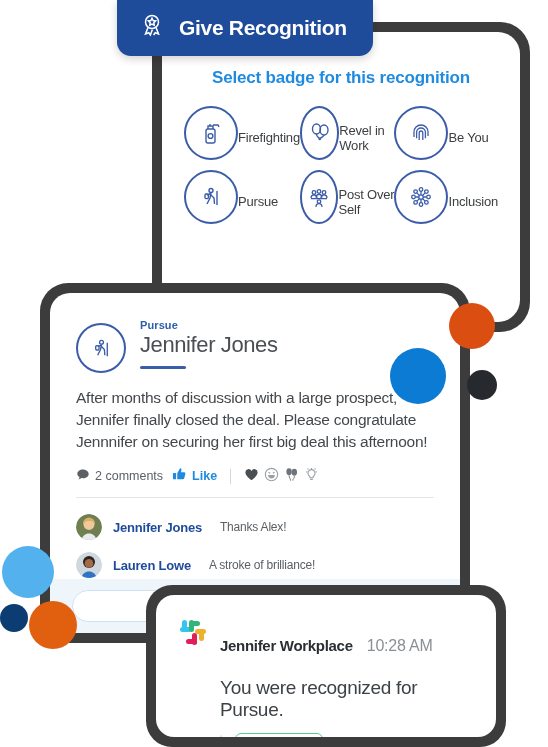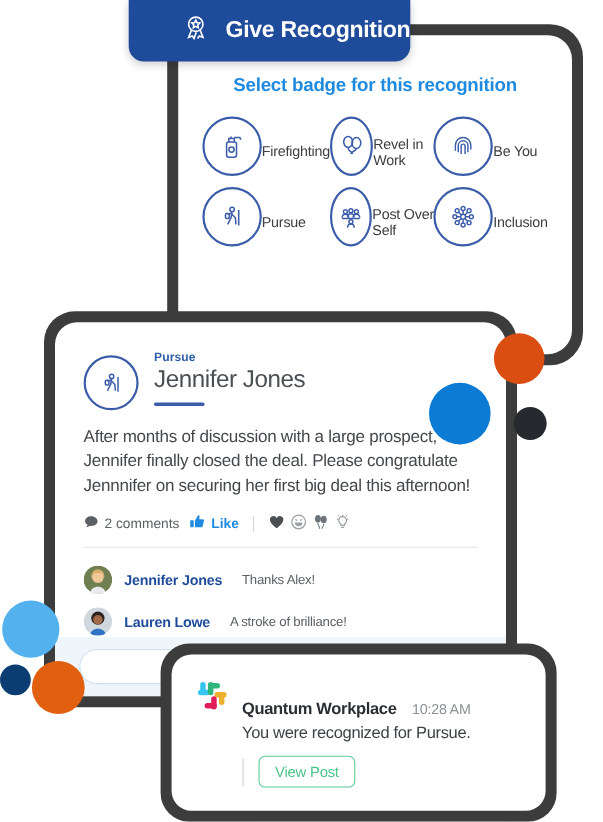--- a/index.html
+++ b/index.html
@@ -50,21 +50,20 @@
     margin-top:9px;font-size:13px;color:#3d4043;letter-spacing:-0.2px;
   }
 
   
   .give-rec{
     position:absolute;left:117px;top:0px;width:256px;height:56px;
     background:#1F4B9B;border-radius:0 0 14px 14px;
     display:flex;align-items:center;gap:12px;padding-left:20px;
     box-sizing:border-box;z-index:60;
     box-shadow:0 3px 8px rgba(0,0,0,.18);
-    justify-content:flex-end;
   }
   .give-rec-text{color:#fff;font-size:21px;font-weight:bold;letter-spacing:-0.3px;}
 
   
   .screen-mid{
     left:50px;top:293px;width:410px;height:340px;
     border-radius:20px;z-index:21;
   }
   .post{padding:26px 26px 0 26px;}
   .post-head{display:flex;align-items:flex-start;gap:14px;}
@@ -105,22 +104,22 @@
   
   .screen-bot{
     left:156px;top:595px;width:340px;height:142px;
     border-radius:18px;z-index:51;
   }
   .toast{padding:22px 24px 0 24px;display:flex;gap:14px;}
   .slack-logo{width:26px;height:26px;position:relative;flex:0 0 auto;margin-top:3px;}
   .slack-logo span{position:absolute;border-radius:3px;}
   .toast-line1{display:flex;align-items:baseline;gap:14px;}
   .toast-app{font-size:15px;font-weight:bold;color:#2b2f33;letter-spacing:-0.3px;}
-  .toast-time{font-size:13px;color:#8b9095;letter-spacing:-0.2px;margin-top:20px;}
-  .toast-msg{margin-top:5px;font-size:15px;color:#3d4246;letter-spacing:-0.3px;}
+  .toast-time{font-size:16px;color:#8b9095;letter-spacing:-0.2px;margin-top:20px;}
+  .toast-msg{margin-top:22px;font-size:19px;color:#3d4246;letter-spacing:-0.3px;}
   .toast-actions{margin-top:12px;display:flex;align-items:center;gap:13px;}
   .toast-bar{width:2px;height:26px;background:#e4e7ea;border-radius:1px;}
   .view-post{
     border:1.5px solid #5BCB93;color:#4CC38A;background:#fff;
     border-radius:6px;padding:6px 14px;font-size:13.5px;letter-spacing:-0.2px;
   }
 </style>
 </head>
 <body>
 
@@ -354,21 +353,21 @@
         <span style="left:2px;top:0px;width:5px;height:9px;background:#36C5F0;border-radius:3px 3px 0 0;"></span>
         <span style="left:9px;top:0px;width:5px;height:12px;background:#2EB67D;"></span>
         <span style="left:9px;top:1px;width:11px;height:5px;background:#2EB67D;"></span>
         <span style="left:15px;top:9px;width:11px;height:5px;background:#ECB22E;"></span>
         <span style="left:19px;top:12px;width:5px;height:9px;background:#ECB22E;border-radius:0 0 3px 3px;"></span>
         <span style="left:12px;top:13px;width:5px;height:12px;background:#E01E5A;"></span>
         <span style="left:6px;top:19px;width:11px;height:5px;background:#E01E5A;"></span>
       </div>
       <div>
         <div class="toast-line1">
-          <span class="toast-app">Quantum Workplace</span>
+          <span class="toast-app">Jennifer Workplace</span>
           <span class="toast-time">10:28 AM</span>
         </div>
         <div class="toast-msg">You were recognized for Pursue.</div>
         <div class="toast-actions">
           <div class="toast-bar"></div>
           <button class="view-post">View Post</button>
         </div>
       </div>
     </div>
   </div>

